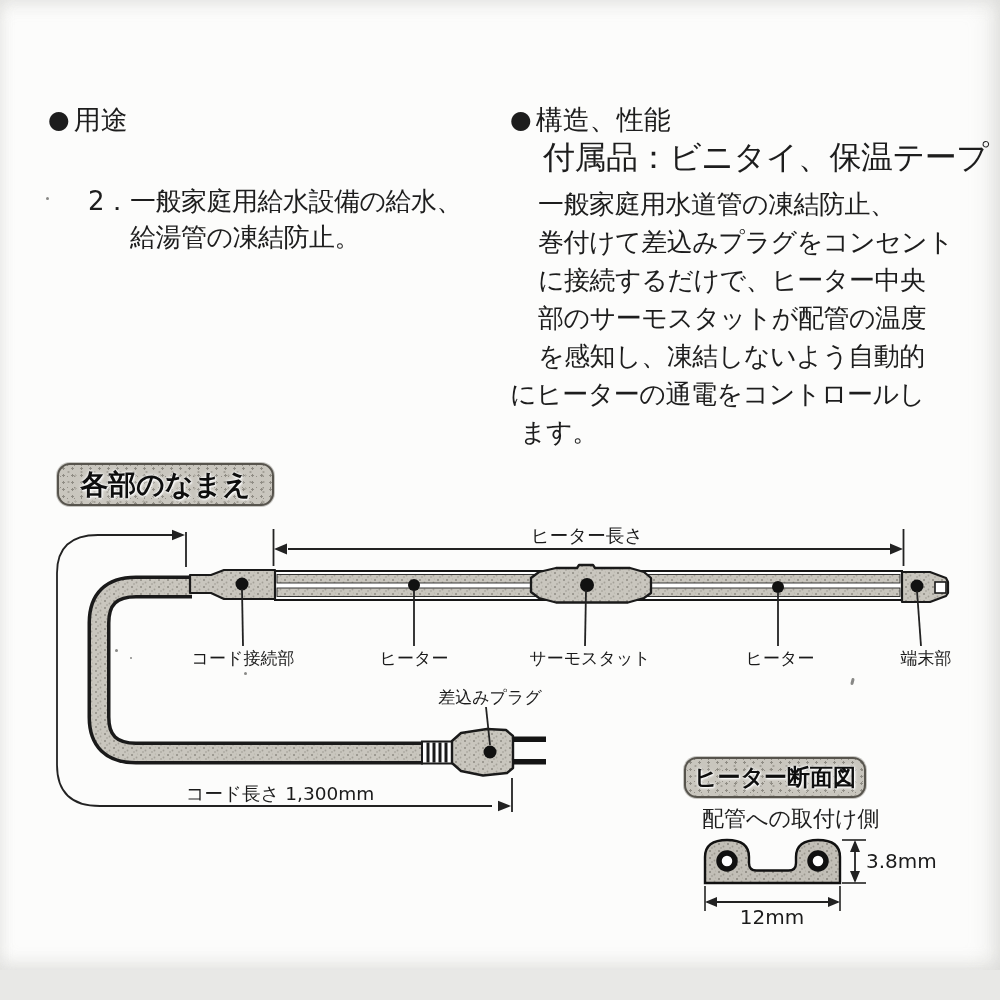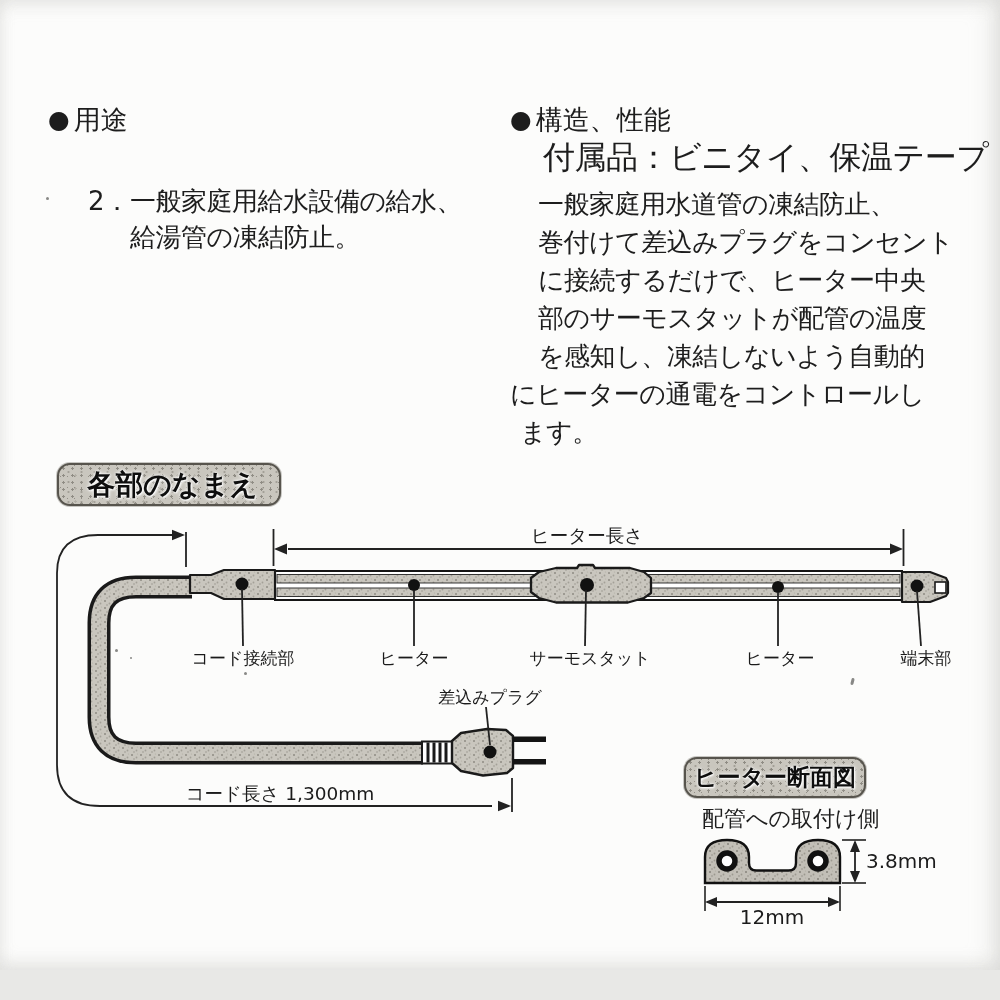--- a/index.html
+++ b/index.html
@@ -56,21 +56,21 @@
   </div>
   <div class="abs t27" style="left:543px;top:141px;">付属品：ビニタイ、保温テープ</div>
   <div class="abs t26" style="left:538px;top:188px;">一般家庭用水道管の凍結防止、</div>
   <div class="abs t26" style="left:538px;top:226px;">巻付けて差込みプラグをコンセント</div>
   <div class="abs t26" style="left:538px;top:264px;">に接続するだけで、ヒーター中央</div>
   <div class="abs t26" style="left:538px;top:302px;">部のサーモスタットが配管の温度</div>
   <div class="abs t26" style="left:538px;top:340px;">を感知し、凍結しないよう自動的</div>
   <div class="abs t26" style="left:510px;top:378px;">にヒーターの通電をコントロールし</div>
   <div class="abs t26" style="left:520px;top:416px;">ます。</div>
 
-  <div class="abs badge speck-bg" style="left:57px;top:463px;width:213px;height:39px;line-height:39px;font-size:28px;padding-left:7px;">各部のなまえ</div>
+  <div class="abs badge speck-bg" style="left:57px;top:463px;width:213px;height:39px;line-height:39px;font-size:28px;">各部のなまえ</div>
 
   <svg class="abs" style="left:40px;top:515px;" width="930" height="300" viewBox="0 0 930 300">
     <defs>
       <pattern id="speck1" width="9" height="7" patternUnits="userSpaceOnUse">
         <rect width="9" height="7" fill="#c9c6be"></rect>
         <circle cx="2" cy="2" r="1" fill="#8f8c84"></circle>
         <circle cx="6.5" cy="4.5" r="0.9" fill="#a3a097"></circle>
         <circle cx="4" cy="6" r="0.7" fill="#938f87"></circle>
         <circle cx="7.5" cy="1" r="0.6" fill="#b3b0a7"></circle>
       </pattern>

